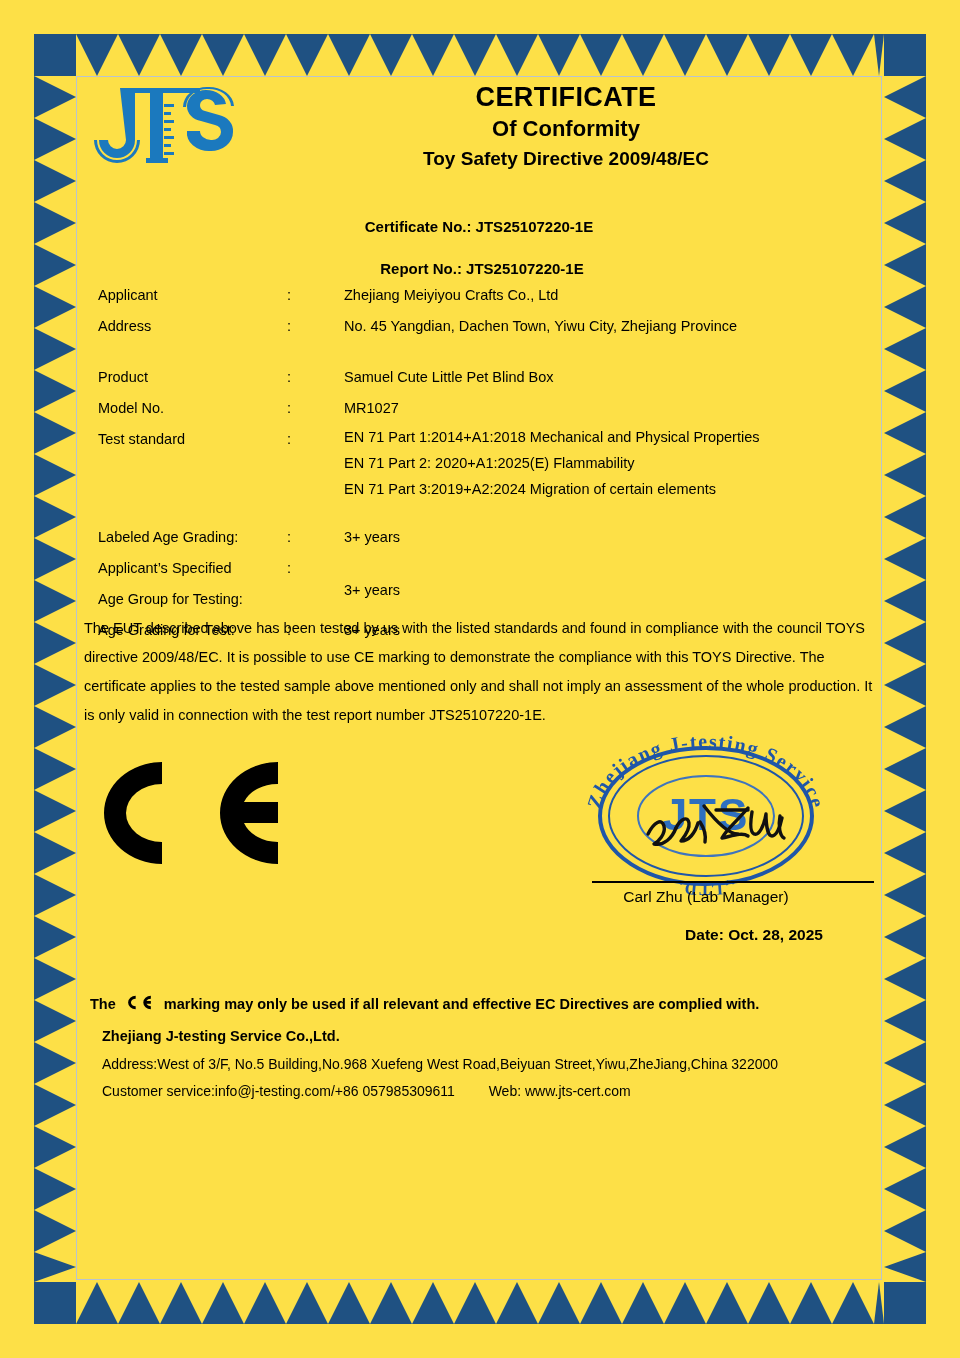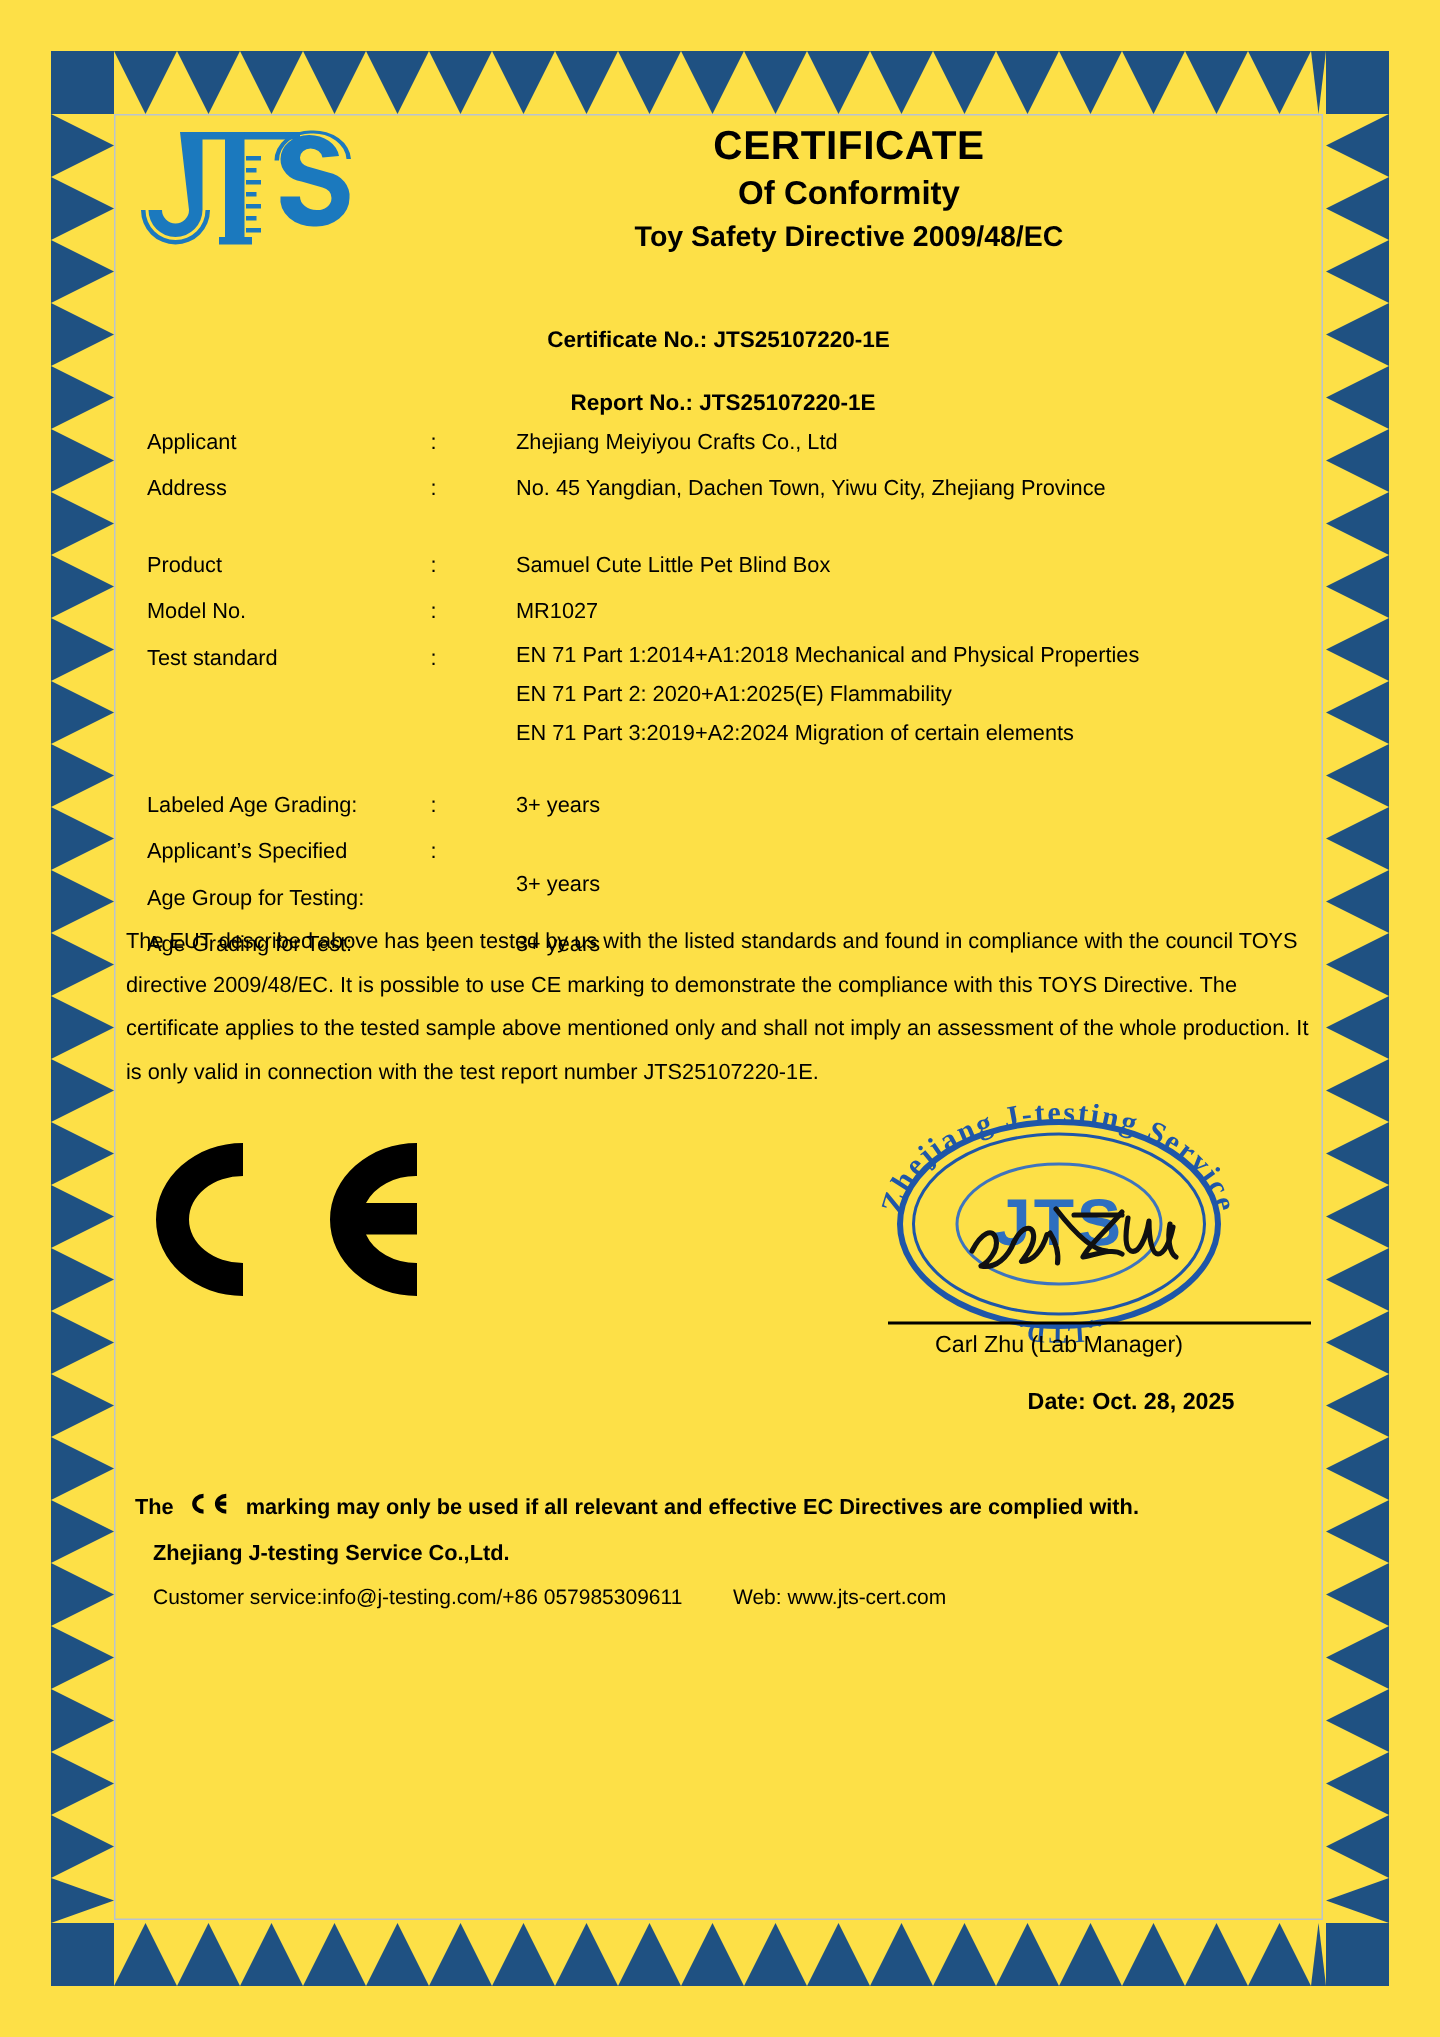--- a/index.html
+++ b/index.html
@@ -449,20 +449,21 @@
             <path d="M62 14 a58 51 0 0 0 0 102 v-22 a36 29 0 0 1 0 -58 z"></path>
             <path d="M178 14 a58 51 0 0 0 -58 51 a58 51 0 0 0 58 51 v-22 a36 29 0 0 1 -34 -19 h34 v-21 h-34 a36 29 0 0 1 34 -18 z"></path>
           </g>
         </svg>
       </span>
       <span>marking may only be used if all relevant and effective EC Directives are complied with.</span>
     </div>
 
     <div class="footer">
       <div class="f-company">Zhejiang J-testing Service Co.,Ltd.</div>
+      <div class="f-line">Address:West of 3/F, No.5 Building,No.968 Xuefeng West Road,Beiyuan Street,Yiwu,ZheJiang,China 322000</div>
       <div class="f-line">
         <span>Customer service:info@j-testing.com/+86 057985309611</span>
         <span class="f-gap"></span>
         <span>Web: www.jts-cert.com</span>
       </div>
     </div>
 
   </div>
 </div>
 

